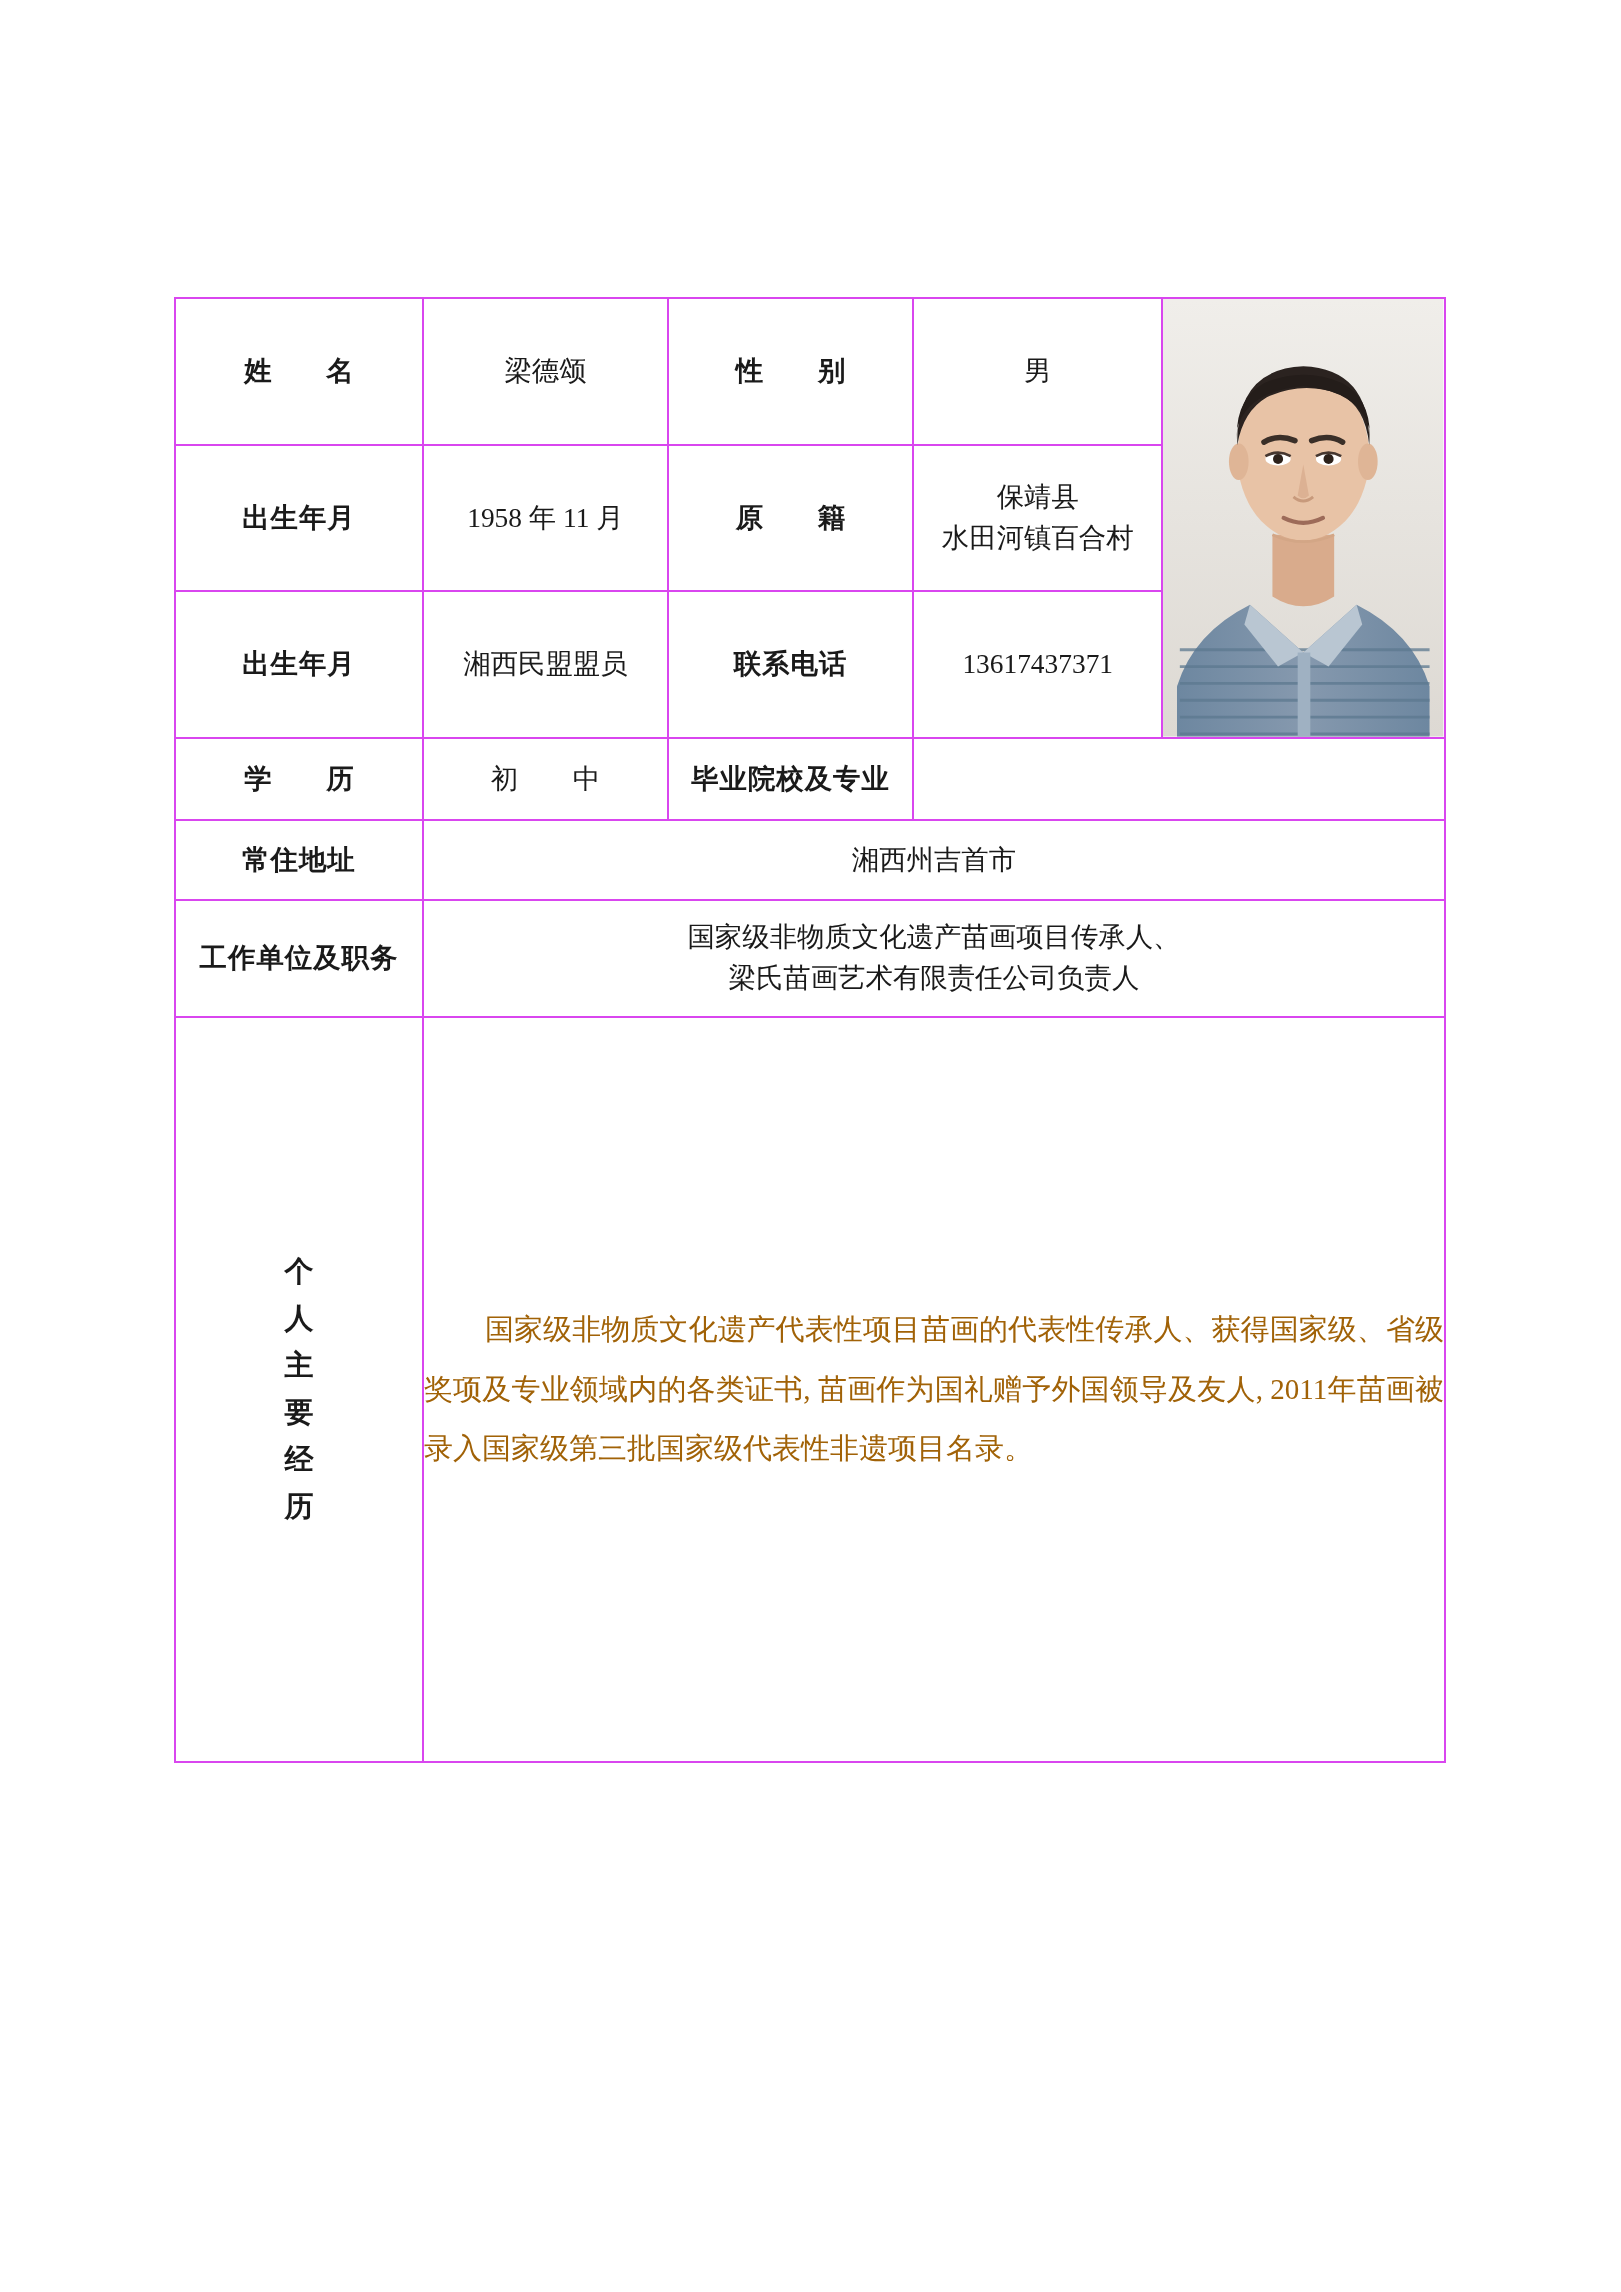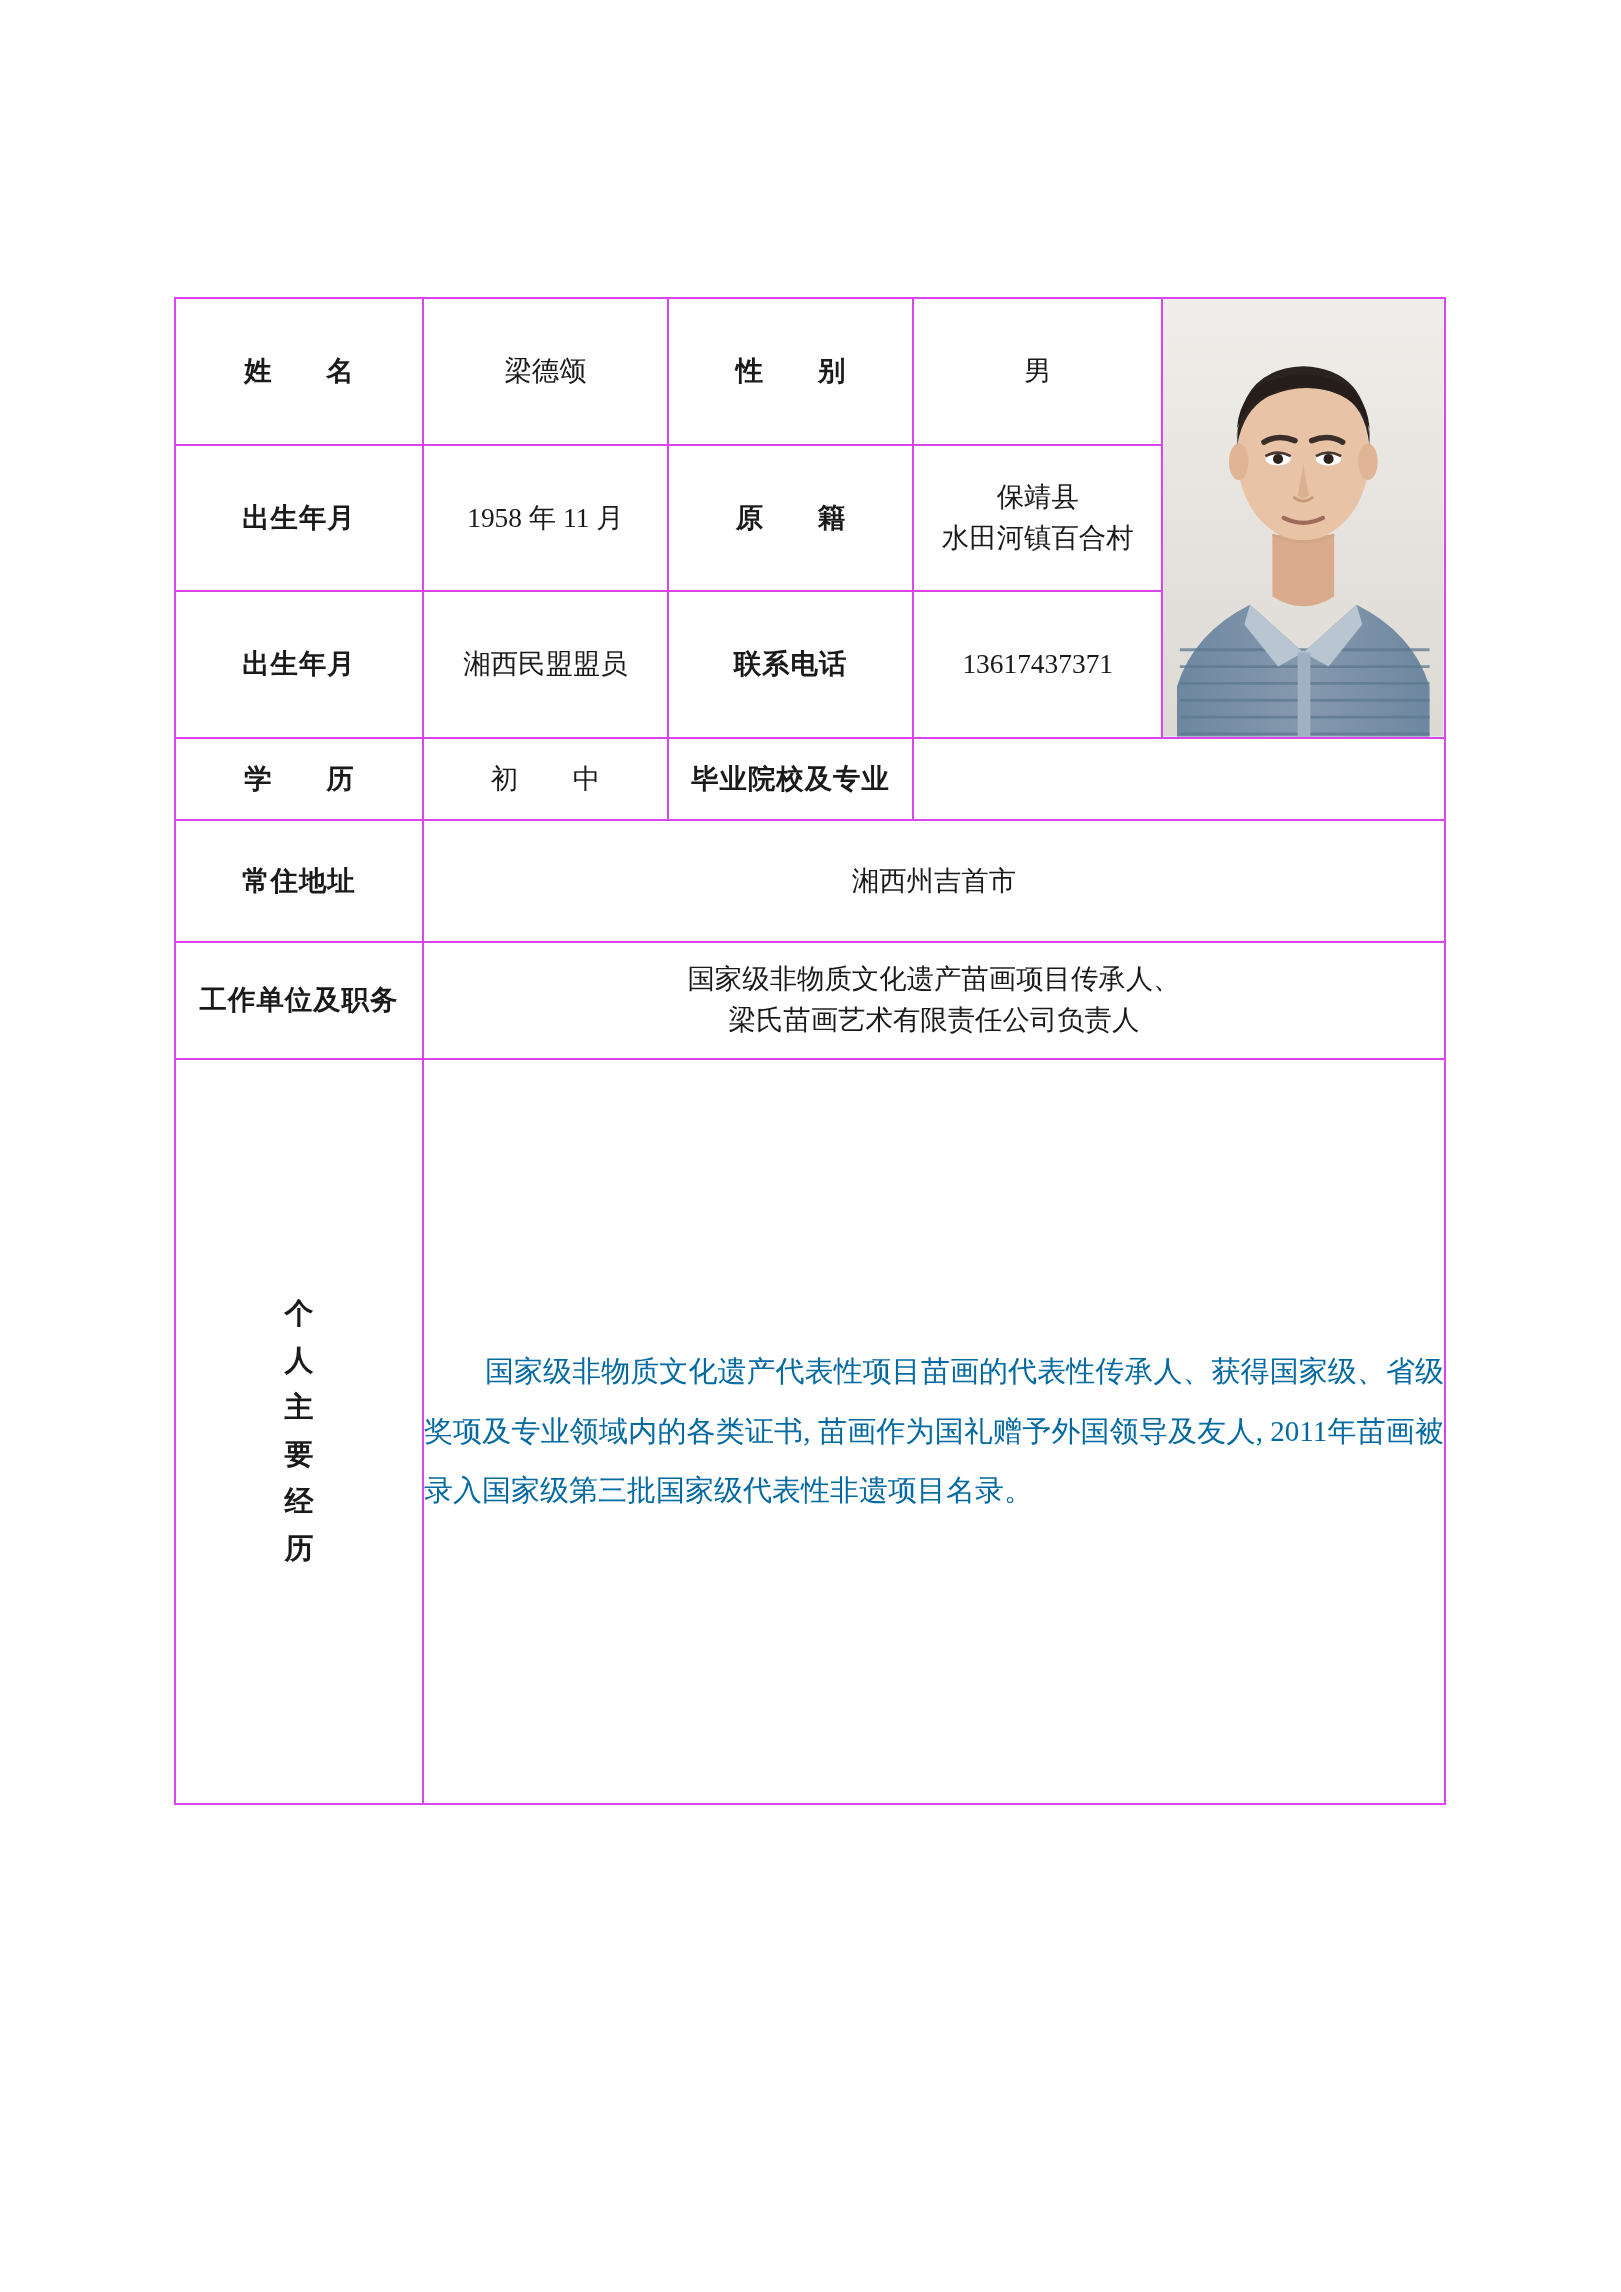--- a/index.html
+++ b/index.html
@@ -114,28 +114,28 @@
     vertical-align: middle;
     text-align: left;
     padding: 0 25.5px;
   }
   .bio-text {
     font-size: 29px;
     line-height: 2.05;
     text-indent: 61px;
     text-align: justify;
     text-justify: inter-ideograph;
-    color: #0369a1;
+    color: #a16207;
   }
 
   .r1 { height: 102px; }
   .r2 { height: 102px; padding-left: 32px; }
   .r3 { height: 102px; }
   .r4 { height: 82px; margin-left: 42px; }
-  .r5 { height: 122px; padding-left: 12px; }
+  .r5 { height: 80px; padding-left: 12px; }
   .r6 { height: 117px; }
   .r7 { height: 745px; }
 </style>
 </head>
 <body>
 
 <div class="page">
 
 
   <table class="form">

